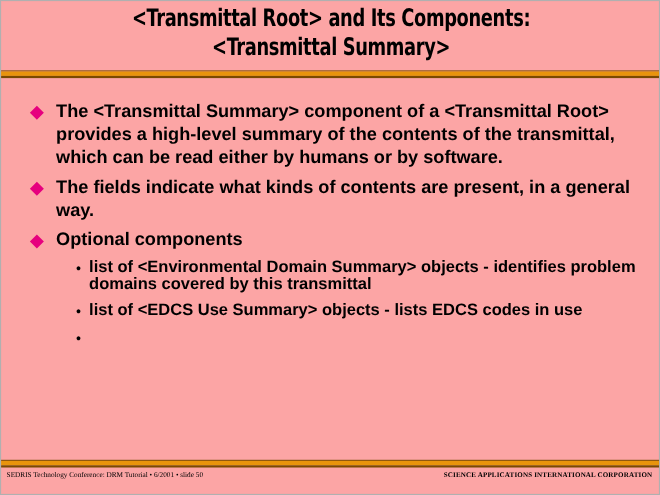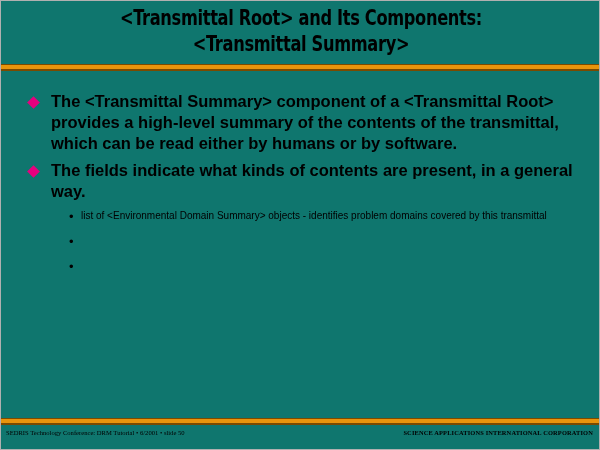--- a/index.html
+++ b/index.html
@@ -7,21 +7,21 @@
     padding: 0;
     background: #ffffff;
   }
   body {
     font-family: "Liberation Sans", sans-serif;
   }
   #slide {
     position: relative;
     width: 600px;
     height: 450px;
-    background: #0f766e;
+    background: #fca5a5;
     box-sizing: border-box;
     border: 1px solid #b0b0b0;
     overflow: hidden;
   }
 
   
   .title-block {
     position: absolute;
     left: 0;
     top: 4px;
@@ -110,22 +110,22 @@
   }
   .l2-marker {
     flex: 0 0 auto;
     width: 12px;
     font-size: 13px;
     line-height: 18px;
     color: #000000;
   }
   .l2-text {
     flex: 1 1 auto;
-    font-size: 10px;
-    font-weight: normal;
+    font-size: 15px;
+    font-weight: bold;
     line-height: 16px;
     color: #000000;
   }
 
   
   .footer-left {
     position: absolute;
     left: 5px;
     top: 427px;
     font-family: "Liberation Serif", serif;
@@ -168,28 +168,33 @@
     <div class="l1-item">
       <div class="l1-marker"><span class="diamond"></span></div>
       <div class="l1-text">The &lt;Transmittal Summary&gt; component of a &lt;Transmittal Root&gt; provides a high-level summary of the contents of the transmittal, which can be read either by humans or by software.</div>
     </div>
 
     <div class="l1-item">
       <div class="l1-marker"><span class="diamond"></span></div>
       <div class="l1-text">The fields indicate what kinds of contents are present, in a general way.</div>
     </div>
 
+    <div class="l1-item">
+      <div class="l1-marker"><span class="diamond"></span></div>
+      <div class="l1-text">Optional components</div>
+    </div>
 
     <div class="l2-list">
       <div class="l2-item">
         <div class="l2-marker">•</div>
         <div class="l2-text">list of &lt;Environmental Domain Summary&gt; objects - identifies problem domains covered by this transmittal</div>
       </div>
       <div class="l2-item">
         <div class="l2-marker">•</div>
+        <div class="l2-text">list of &lt;EDCS Use Summary&gt; objects - lists EDCS codes in use</div>
       </div>
       <div class="l2-item">
         <div class="l2-marker">•</div>
       </div>
     </div>
 
   </div>
 
   <div class="divider" id="divider-bottom">
     <div class="edge-top"></div>

